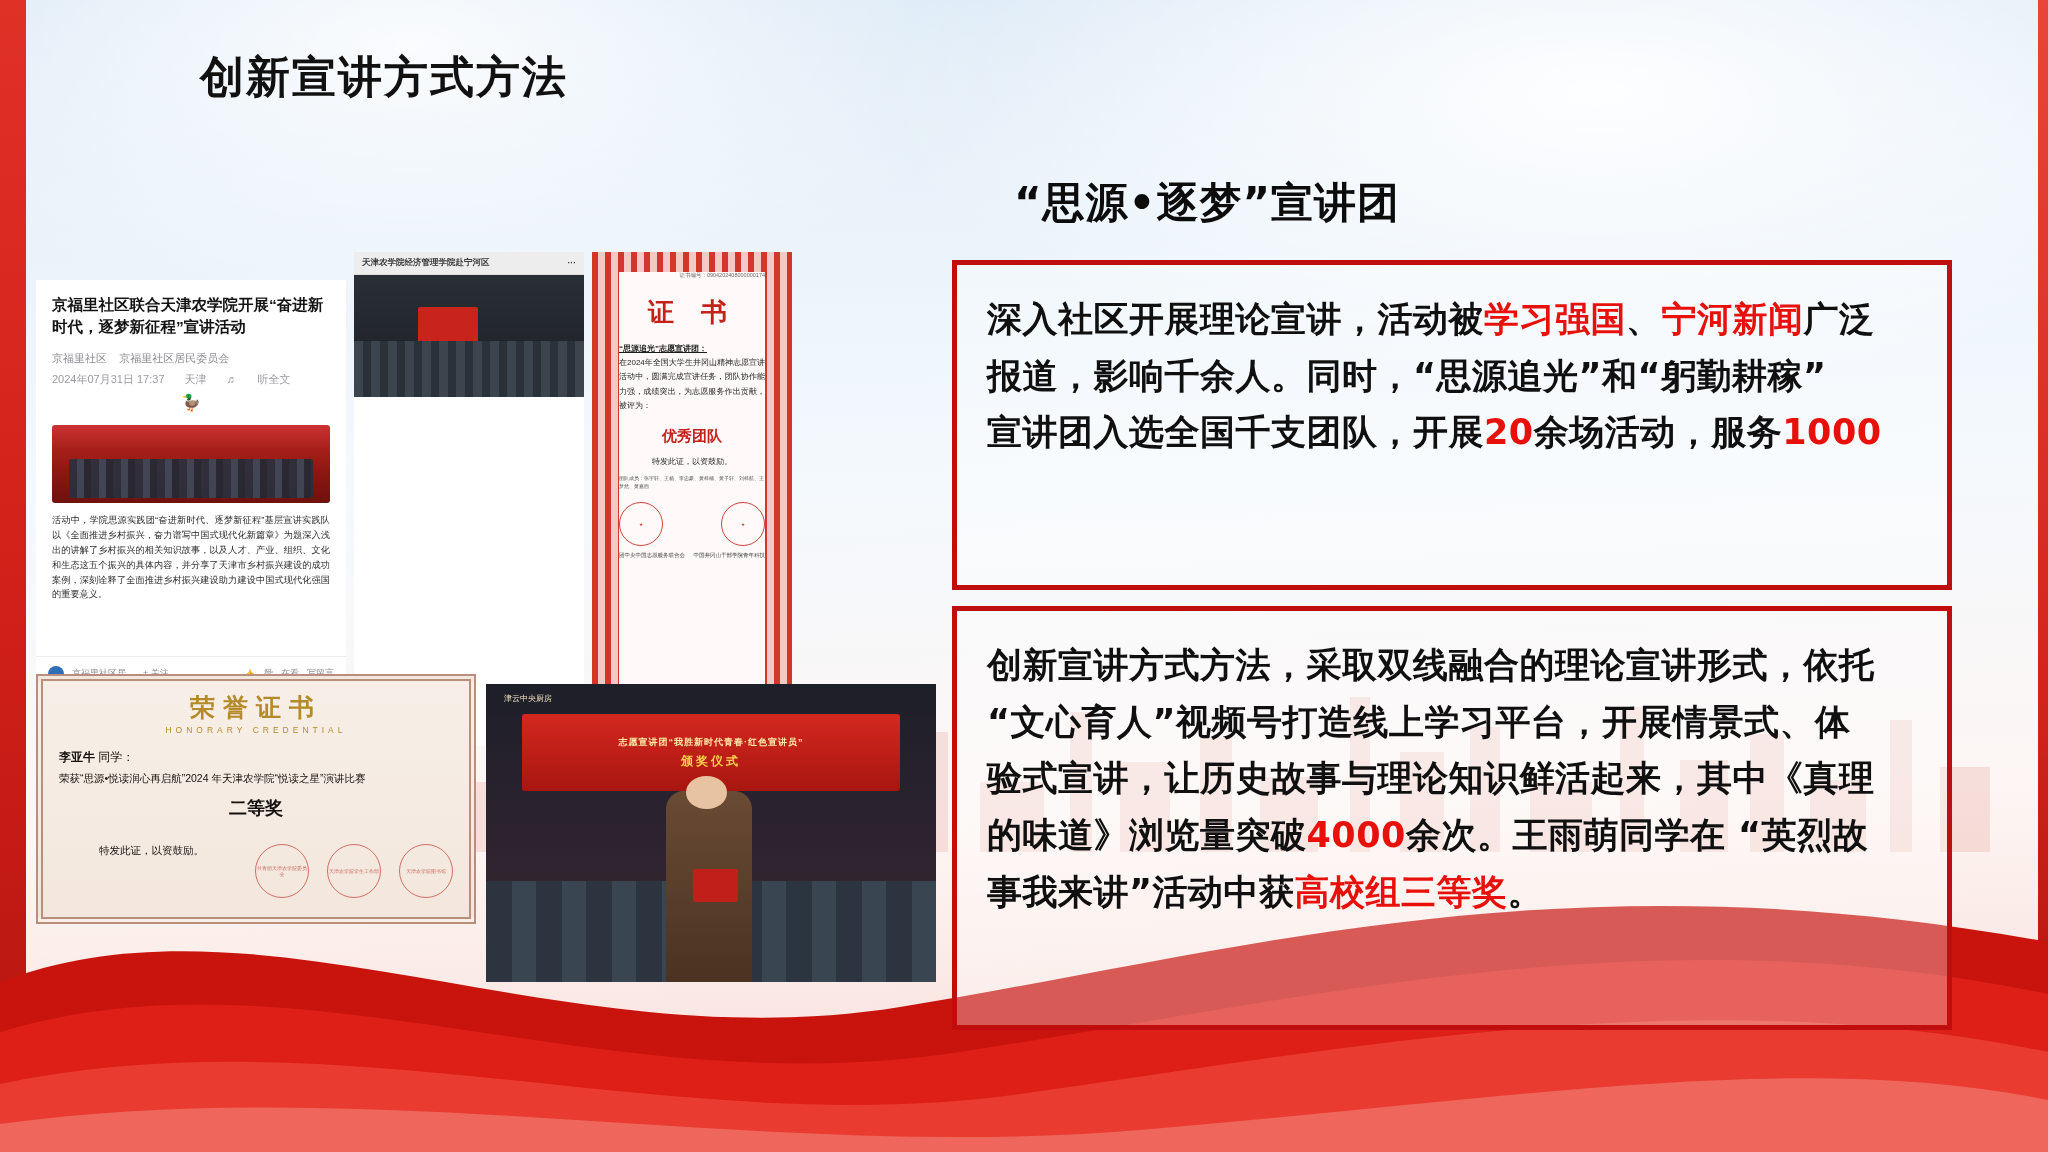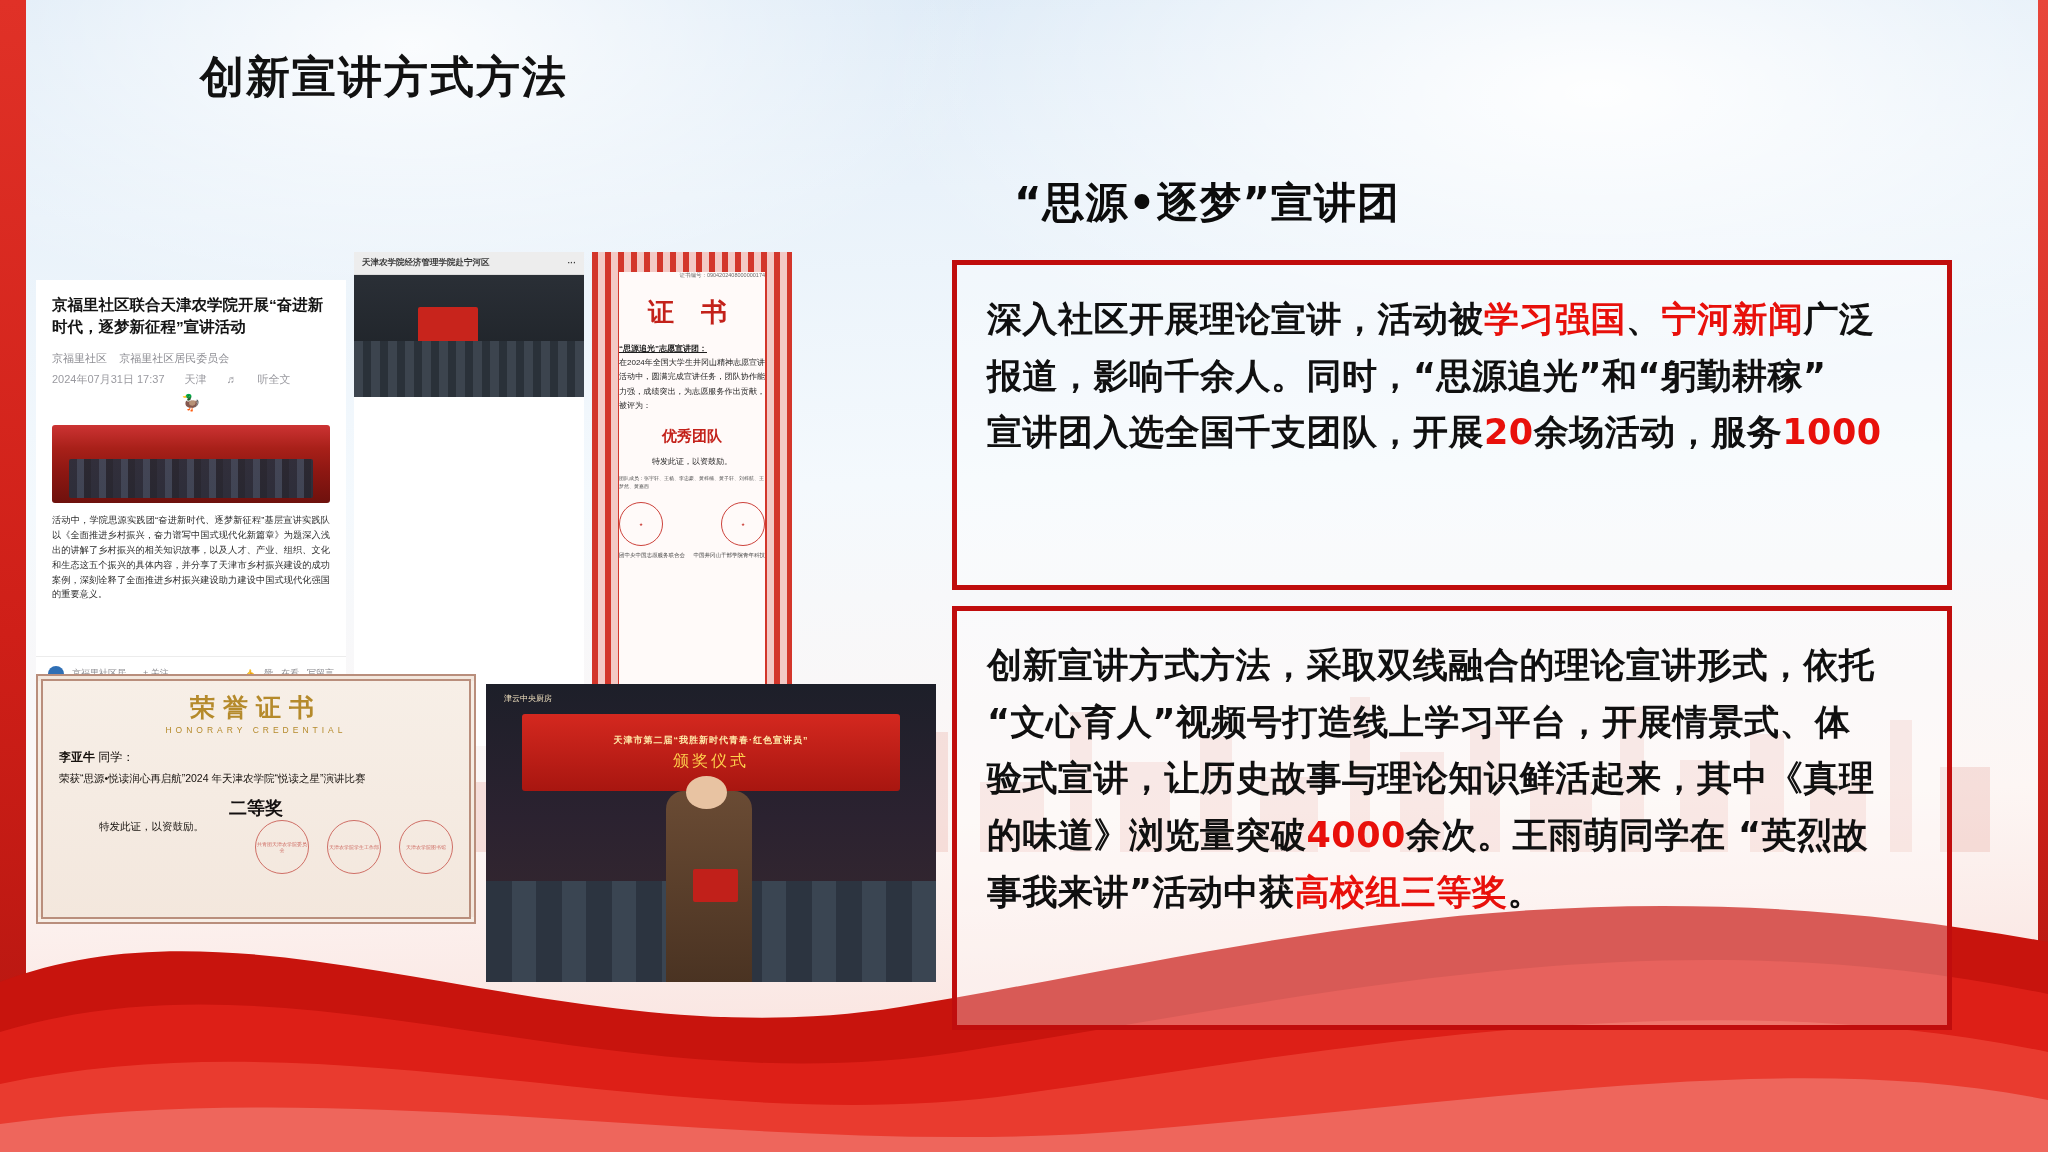--- a/index.html
+++ b/index.html
@@ -117,34 +117,34 @@
   
   #cert2{left:0;top:422px;width:440px;height:250px;
     background:linear-gradient(180deg,#f7efe7 0%,#f3e7dd 100%);
     border:7px double #b98e7c;box-sizing:border-box;padding:10px 16px;}
   #cert2 .h1{text-align:center;font-size:25px;font-weight:bold;
     color:#b58a2b;letter-spacing:8px;font-family:"DejaVu Serif","Liberation Serif",serif;}
   #cert2 .h2{text-align:center;font-size:8.5px;color:#b58a2b;letter-spacing:4px;margin-top:1px;}
   #cert2 .nm{font-size:12px;color:#16110d;margin-top:14px;}
   #cert2 .nm b{font-weight:bold;}
   #cert2 .p{font-size:10.5px;color:#16110d;line-height:1.7;margin-top:4px;}
-  #cert2 .award{text-align:center;font-size:18px;font-weight:bold;color:#141010;margin:8px 0 0;}
+  #cert2 .award{text-align:center;font-size:18px;font-weight:bold;color:#141010;margin:8px 0 24px;}
   #cert2 .small{font-size:10.5px;color:#16110d;padding-left:40px;}
   #cert2 .stamps{display:flex;gap:18px;justify-content:flex-end;margin-top:-14px;}
   #cert2 .st{width:52px;height:52px;border:1.5px solid #c2453c;border-radius:50%;opacity:.75;
     color:#c2453c;font-size:5px;display:flex;align-items:center;justify-content:center;text-align:center;}
 
   
   #ceremony{left:450px;top:432px;width:450px;height:298px;
     background:linear-gradient(180deg,#1d1f29 0%,#2b2230 45%,#3a2a2e 100%);overflow:hidden;}
   #ceremony .banner{position:absolute;left:8%;top:10%;width:84%;height:26%;
     background:linear-gradient(180deg,#d4281f 0%,#a81610 100%);border-radius:3px;
     display:flex;flex-direction:column;align-items:center;justify-content:center;gap:4px;}
   #ceremony .bl1{font-size:9px;color:#ffe9a8;font-weight:bold;letter-spacing:1px;}
-  #ceremony .bl2{font-size:16px;color:#ffd24d;font-weight:normal;letter-spacing:3px;}
+  #ceremony .bl2{font-size:12px;color:#ffd24d;font-weight:bold;letter-spacing:3px;}
   #ceremony .desk{position:absolute;left:0;bottom:0;width:100%;height:34%;
     background:repeating-linear-gradient(90deg,#2c3440 0 26px,#3a4552 26px 50px);}
   #ceremony .person{position:absolute;left:40%;top:36%;width:19%;height:64%;
     background:linear-gradient(180deg,#6a4b34 0%,#4a3322 100%);border-radius:18px 18px 0 0;}
   #ceremony .head{position:absolute;left:44.5%;top:31%;width:9%;height:11%;background:#e8c3a2;border-radius:50%;}
   #ceremony .bookred{position:absolute;left:46%;top:62%;width:10%;height:11%;background:#c1201a;border-radius:2px;}
   #ceremony .logo{position:absolute;left:4%;top:3%;font-size:8px;color:#f2e2c0;}
 </style>
 </head>
 <body>
@@ -290,21 +290,21 @@
       <div class="stamps">
         <div class="st">共青团天津农学院委员会</div>
         <div class="st">天津农学院学生工作部</div>
         <div class="st">天津农学院图书馆</div>
       </div>
     </div>
 
     <div class="card" id="ceremony">
       <div class="logo">津云中央厨房</div>
       <div class="banner">
-        <div class="bl1">天津市第二届“我胜新时代青春·红色宣讲员”</div>
+        <div class="bl1">志愿宣讲团“我胜新时代青春·红色宣讲员”</div>
         <div class="bl2">颁奖仪式</div>
       </div>
       <div class="desk"></div>
       <div class="person"></div>
       <div class="head"></div>
       <div class="bookred"></div>
     </div>
 
   </div>
 </div>

